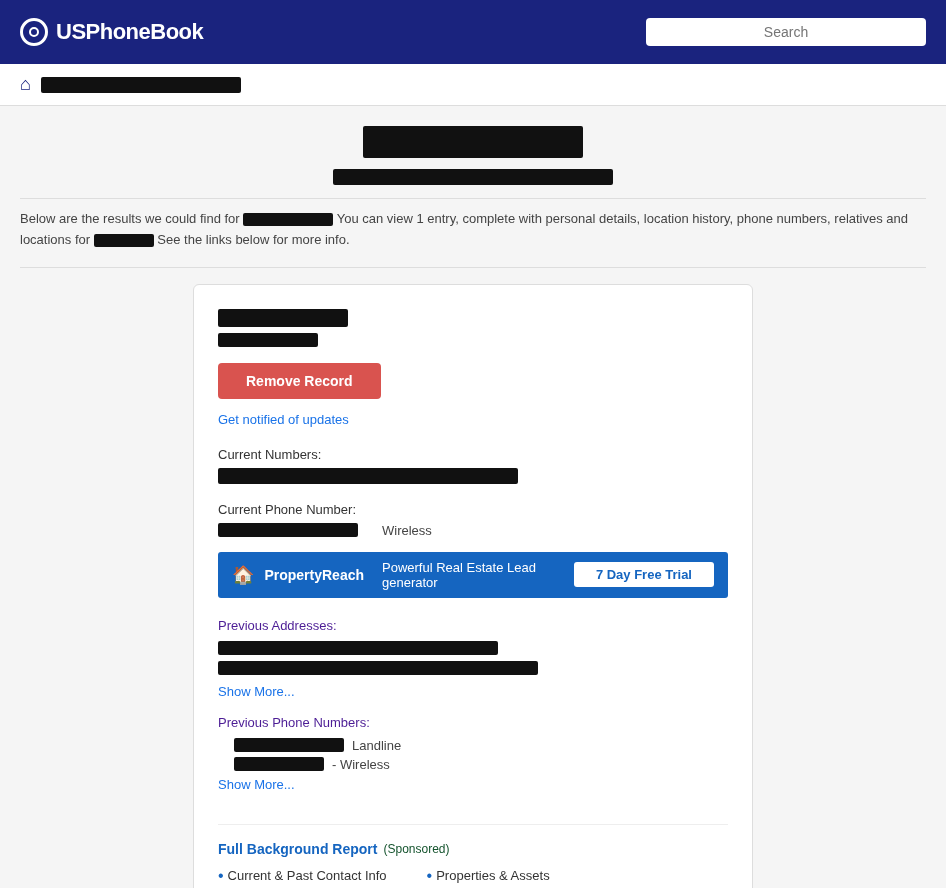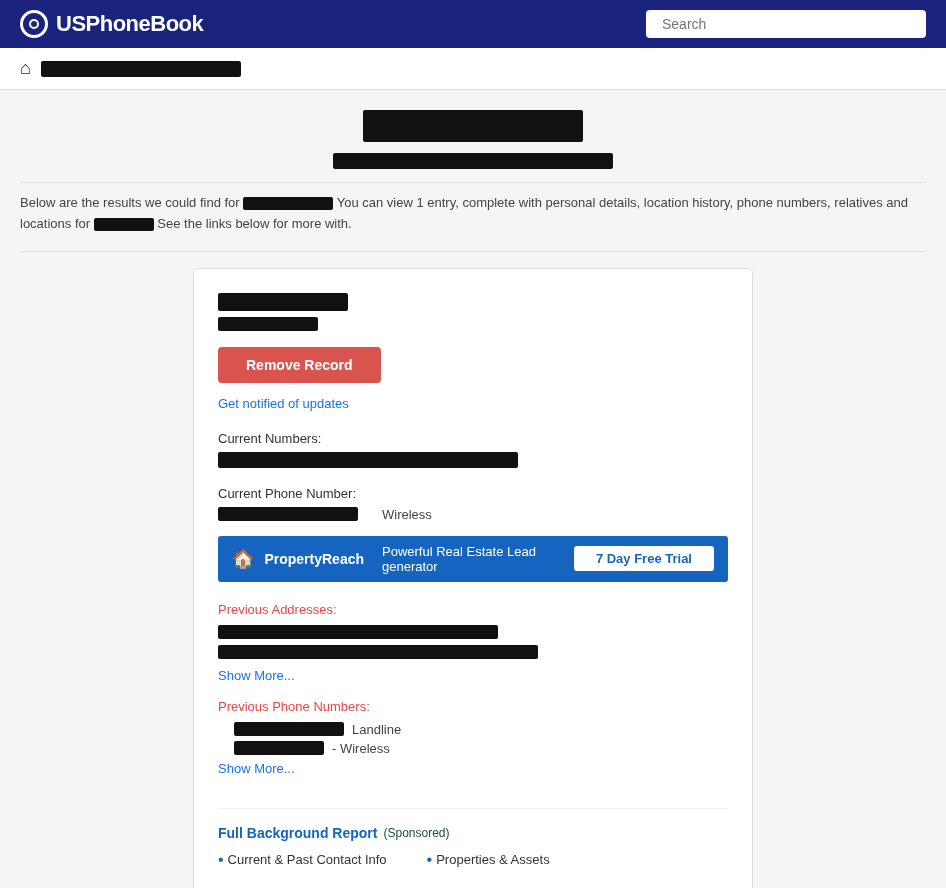--- a/index.html
+++ b/index.html
@@ -4,21 +4,21 @@
   <style>
     * { box-sizing: border-box; margin: 0; padding: 0; }
     body { font-family: Arial, sans-serif; background: #f5f5f5; font-size: 14px; color: #333; }
 
     
     .header {
       background: #1a237e;
       display: flex;
       align-items: center;
       padding: 0 20px;
-      height: 48px;
+      height: 64px;
       justify-content: space-between;
     }
     .logo-area {
       display: flex;
       align-items: center;
       gap: 8px;
     }
     .logo-circle {
       width: 28px; height: 28px;
       border: 3px solid #fff;
@@ -44,20 +44,21 @@
       width: 280px;
       display: flex;
       align-items: center;
     }
     .search-bar input {
       border: none;
       outline: none;
       width: 100%;
       font-size: 14px;
       color: #b91c1c;
+      text-align: center;
     }
 
     
     .nav-bar {
       background: #fff;
       border-bottom: 1px solid #ddd;
       padding: 10px 20px;
       display: flex;
       align-items: center;
       gap: 10px;
@@ -247,21 +248,21 @@
       border-radius: 3px;
       font-size: 13px;
       font-weight: bold;
       cursor: pointer;
       white-space: nowrap;
     }
 
     
     .prev-section-label {
       font-size: 13px;
-      color: #ef4444;
+      color: #4c1d95;
       margin-bottom: 8px;
     }
     .prev-address-1 {
       display: block;
       background: #111;
       height: 14px;
       width: 280px;
       border-radius: 2px;
       margin-bottom: 6px;
     }
@@ -369,21 +370,21 @@
   <div class="page-title-area">
     <div class="page-title-redacted"></div><br>
     <div class="page-subtitle-redacted"></div>
   </div>
 
   <p class="results-text">
     <span>Below are the results we could find for</span>
     <span class="inline-redacted"></span>
     <span>You can view 1 entry, complete with personal details, location history, phone numbers, relatives and locations for</span>
     <span class="inline-redacted-sm"></span>
-    <span>See the links below for more with.</span>
+    <span>See the links below for more info.</span>
   </p>
 
   <hr class="divider">
 
   <div class="card">
 
     
     <span class="person-name-redacted"></span>
     <span class="person-detail-redacted"></span>
 

